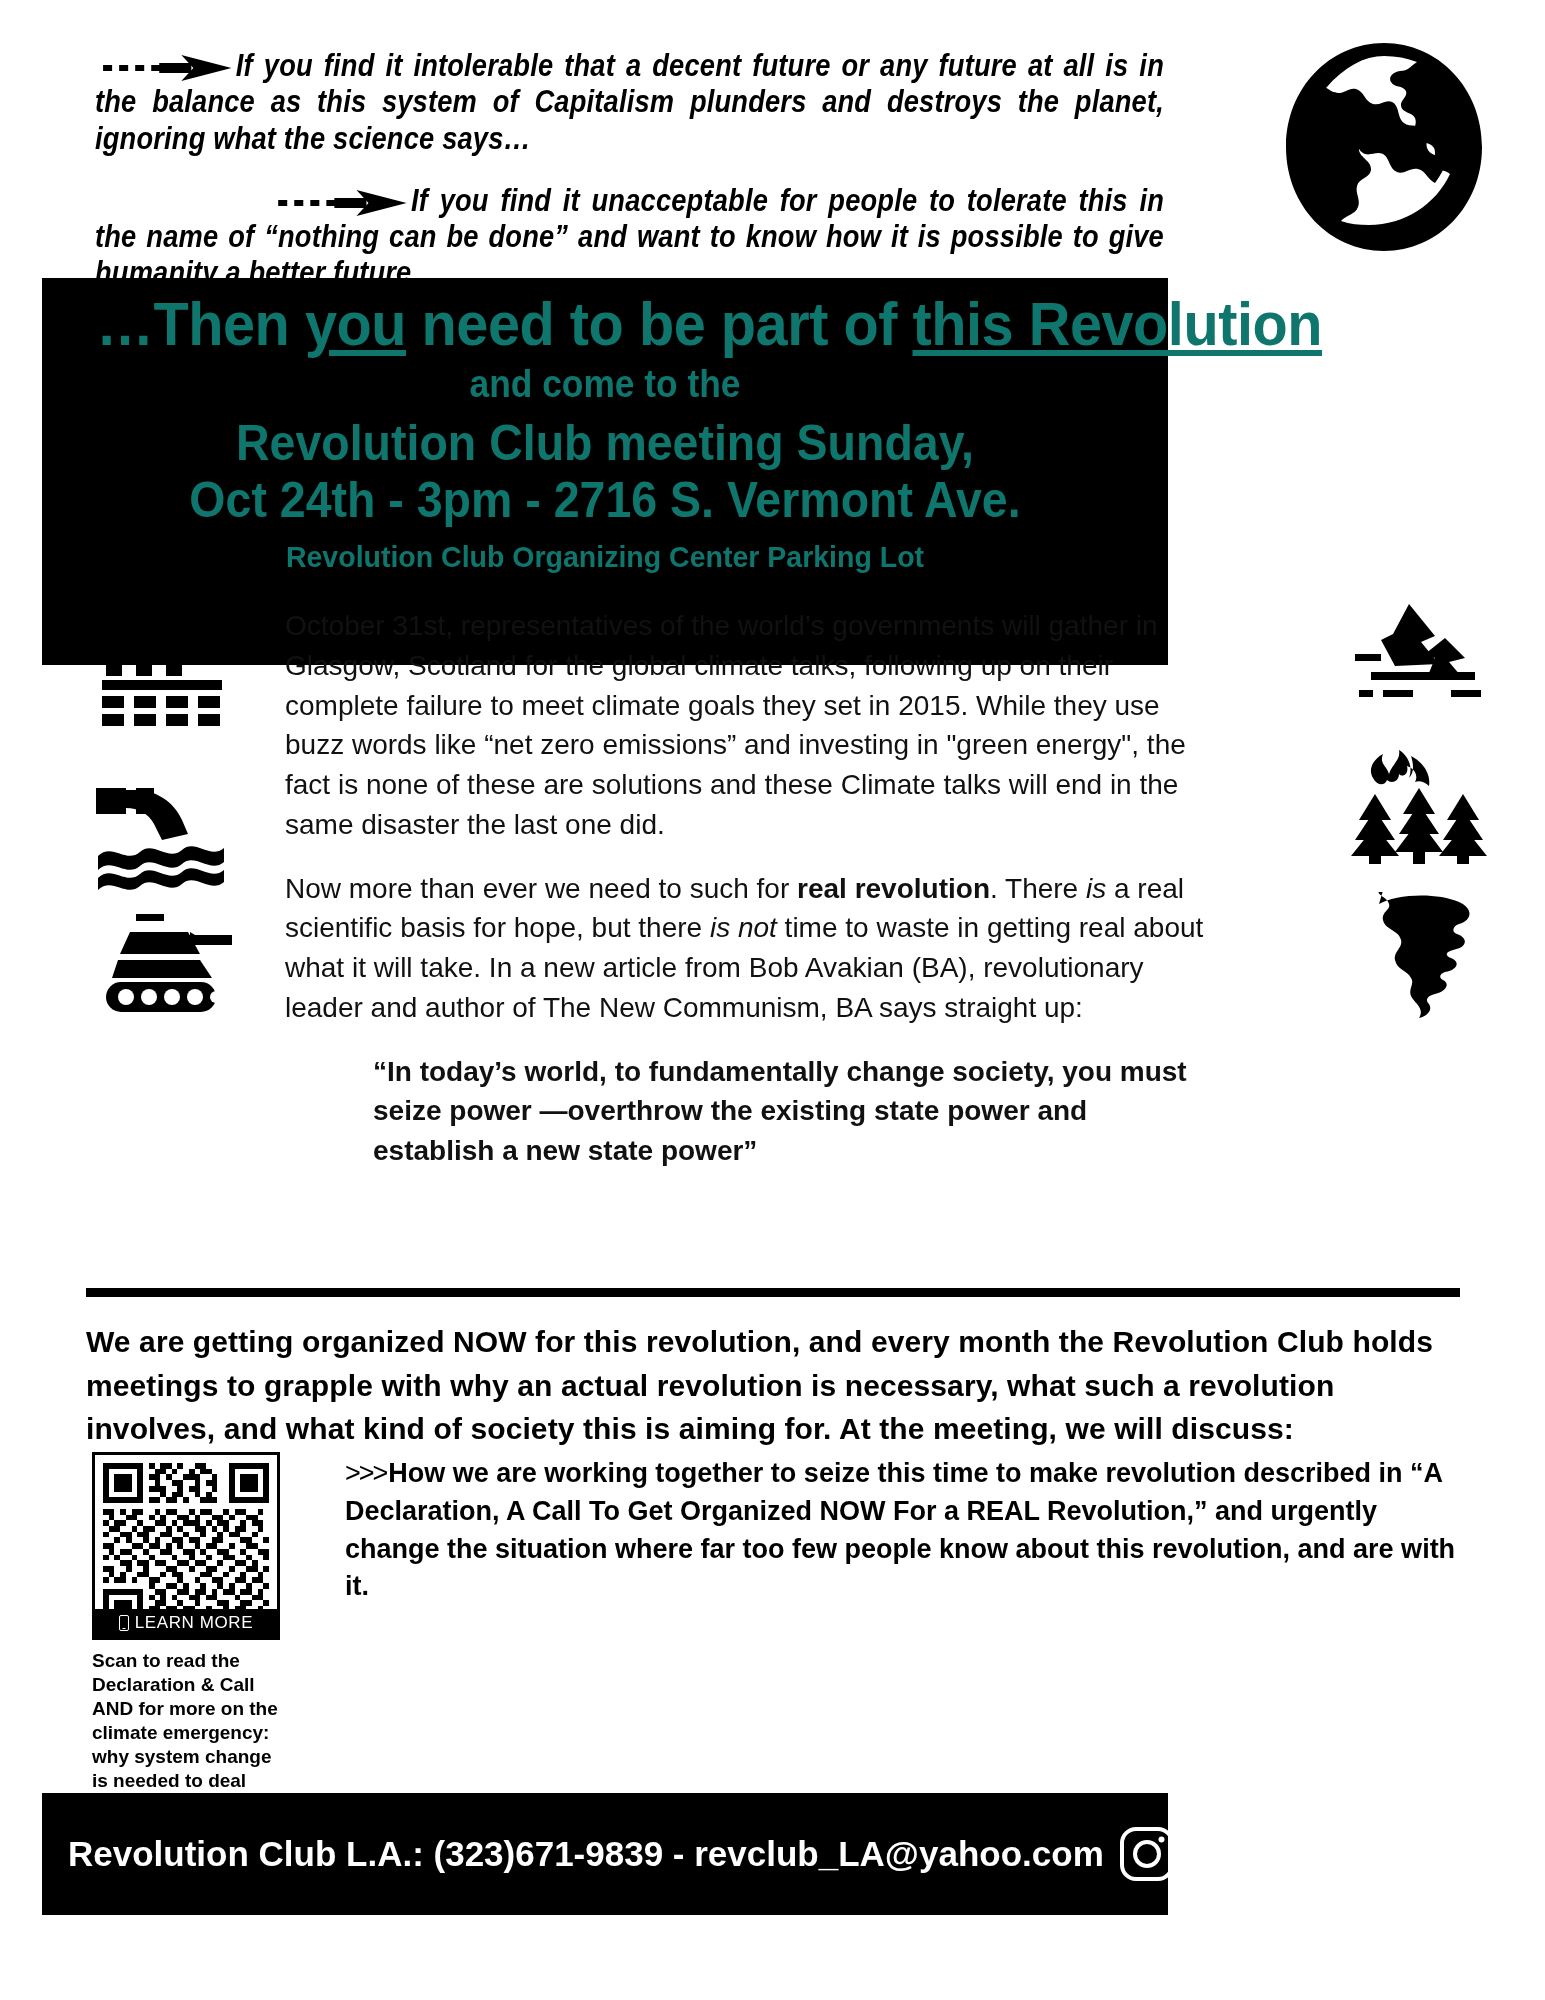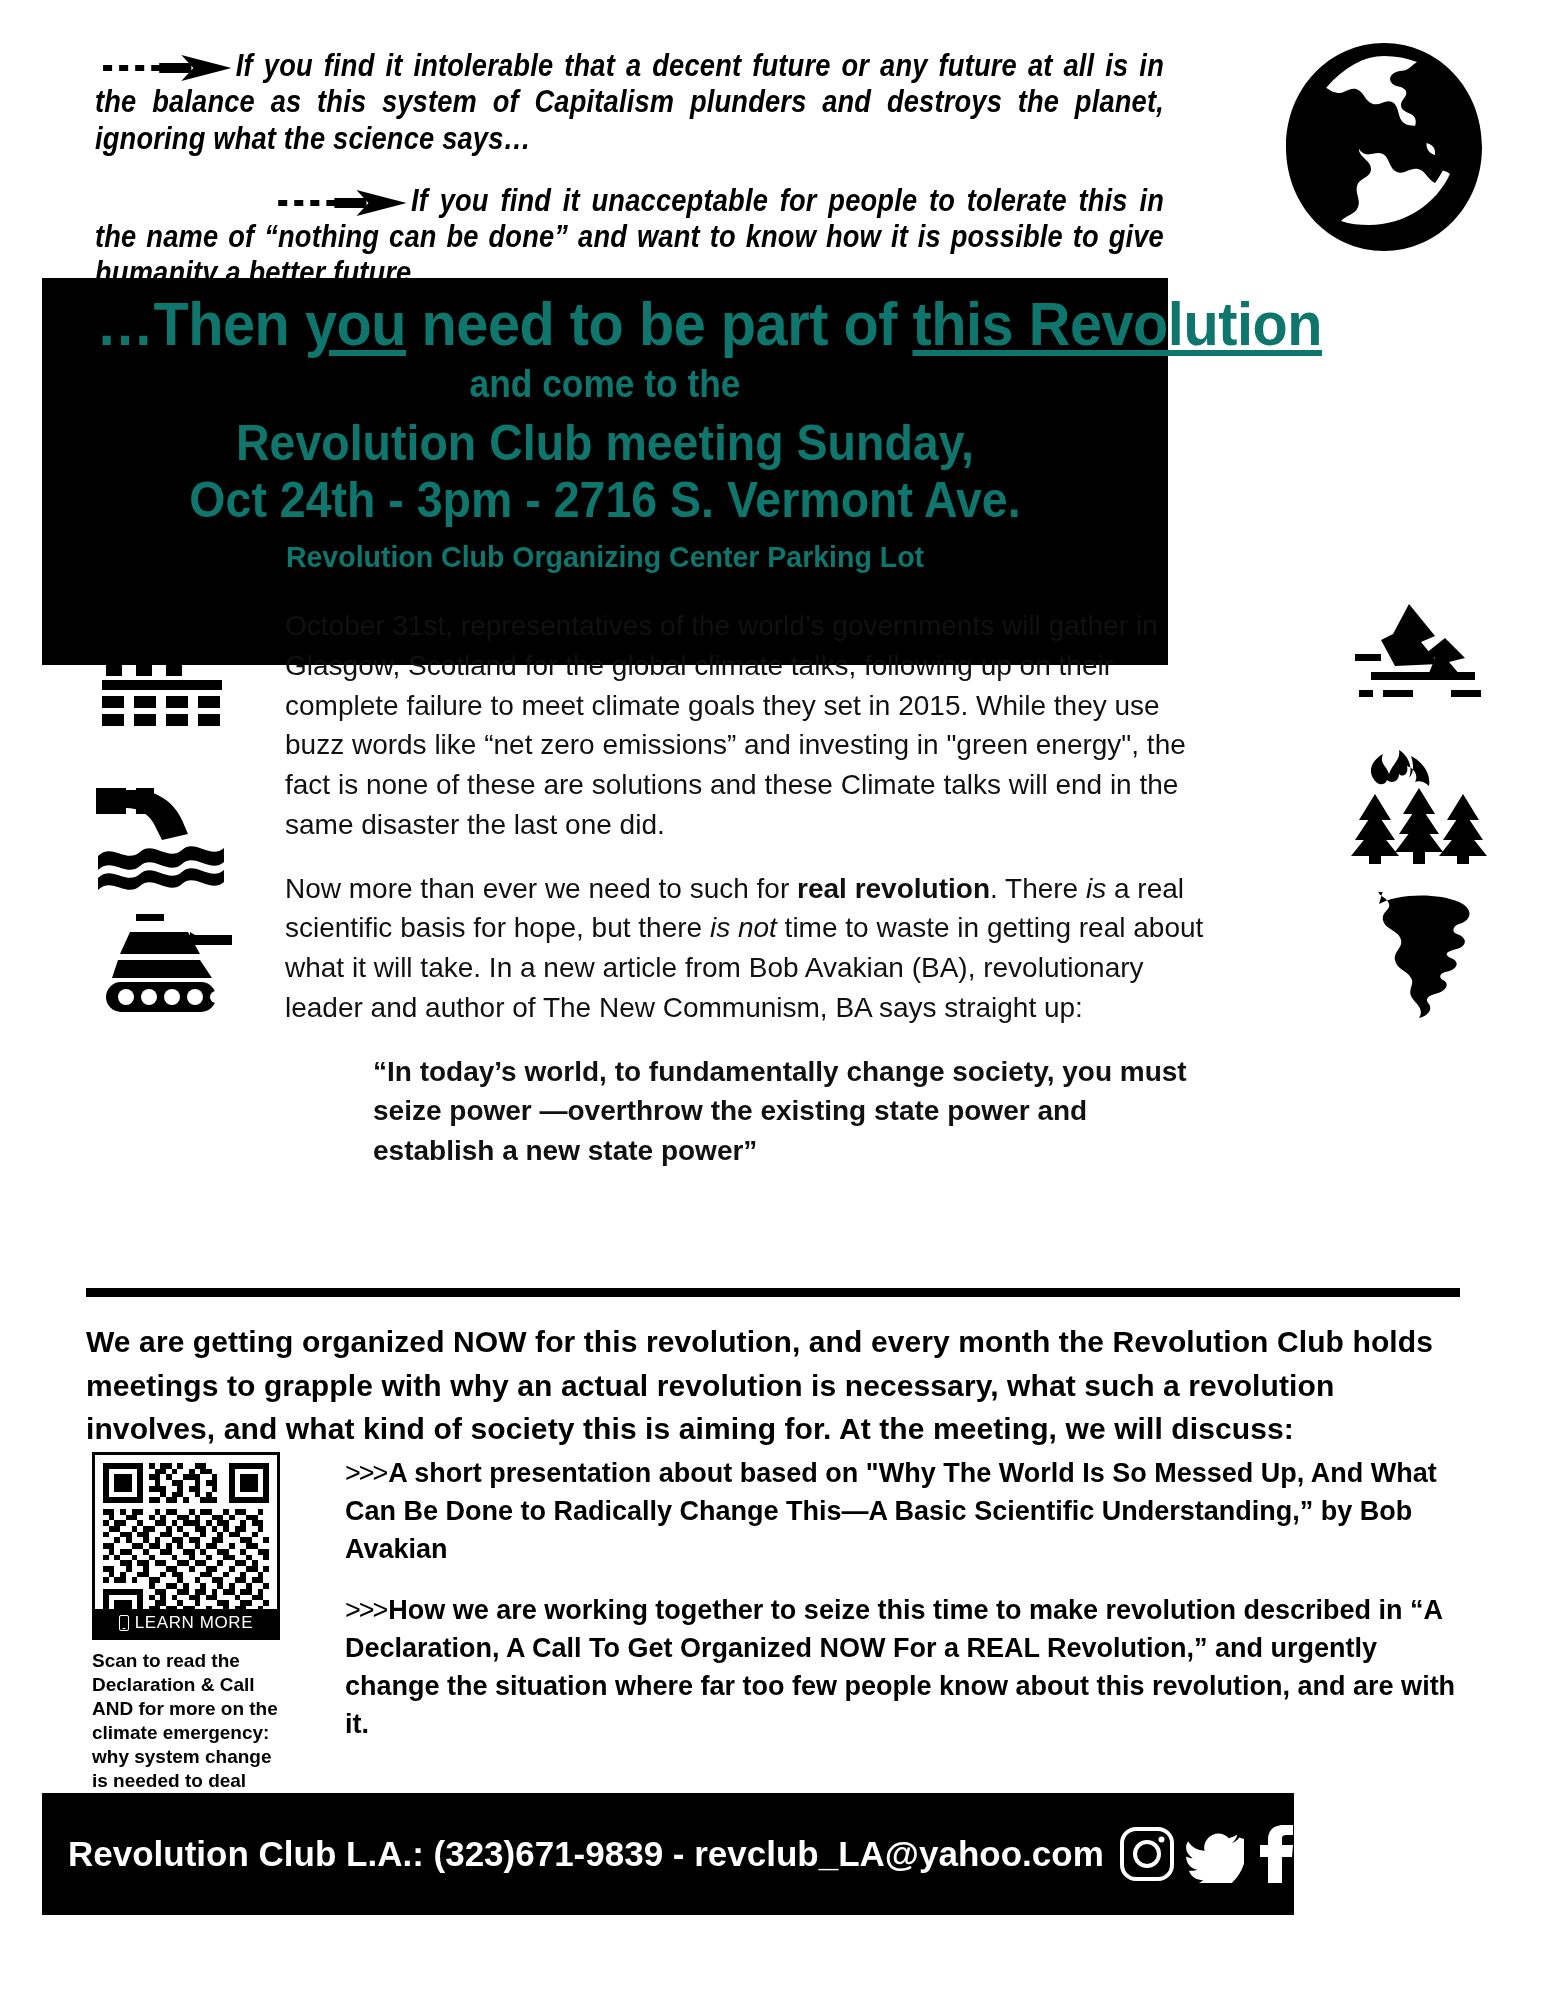--- a/index.html
+++ b/index.html
@@ -125,21 +125,21 @@
     position:absolute; left:345px; top:1455px; width:1120px;
     font-family:"Liberation Sans Narrow","Liberation Sans", sans-serif;
     font-weight:700; font-size:27px; line-height:1.4;
   }
   .bullet { margin-bottom:24px; }
   .chev { letter-spacing:-2px; margin-right:2px; font-weight:400; }
 
   
   .footer {
     position:absolute; left:42px; top:1793px;
-    width:1252px; height:122px;
+    width:1126px; height:122px;
     background:#000; color:#fff;
     display:flex; align-items:center;
     font-family:"Liberation Sans Narrow","Liberation Sans", sans-serif;
     font-weight:700;
   }
   .footer-left { padding-left:26px; }
   .footer-l1 { font-size:35px; line-height:1.28; white-space:nowrap; }
   .footer-l2 { font-size:35px; line-height:1.28; white-space:nowrap; padding-left:30px;}
   .footer-social { display:flex; align-items:center; gap:10px; margin-left:14px; }
   .footer-handles {
@@ -505,23 +505,20 @@
           </svg>
       </span>
       <span>LEARN MORE</span>
     </div>
   </div>
   <div class="qr-caption">Scan to read the Declaration &amp; Call AND for more  on the climate emergency: why system change is needed to deal with climate change</div>
 </div>
 
 <div class="bullets">
   <div class="bullet">
-    <span class="chev">&gt;&gt;&gt;</span><span>A short presentation about based on  "Why The World Is So Messed Up, And What Can Be Done to Radically Change This—A Basic Scientific Understanding,” by Bob Avakian</span>
-  </div>
-  <div class="bullet">
     <span class="chev">&gt;&gt;&gt;</span><span>How we are working together to seize this time to make revolution described in “A Declaration, A Call To Get Organized NOW For a REAL Revolution,” and urgently change the situation where far too few people know about this revolution, and are with it.</span>
   </div>
 </div>
 
 <div class="footer">
   <div class="footer-left">
     <div class="footer-l1">Revolution Club L.A.: (323)671-9839 - revclub_LA@yahoo.com</div>
   </div>
   <div class="footer-social">
     <span>

